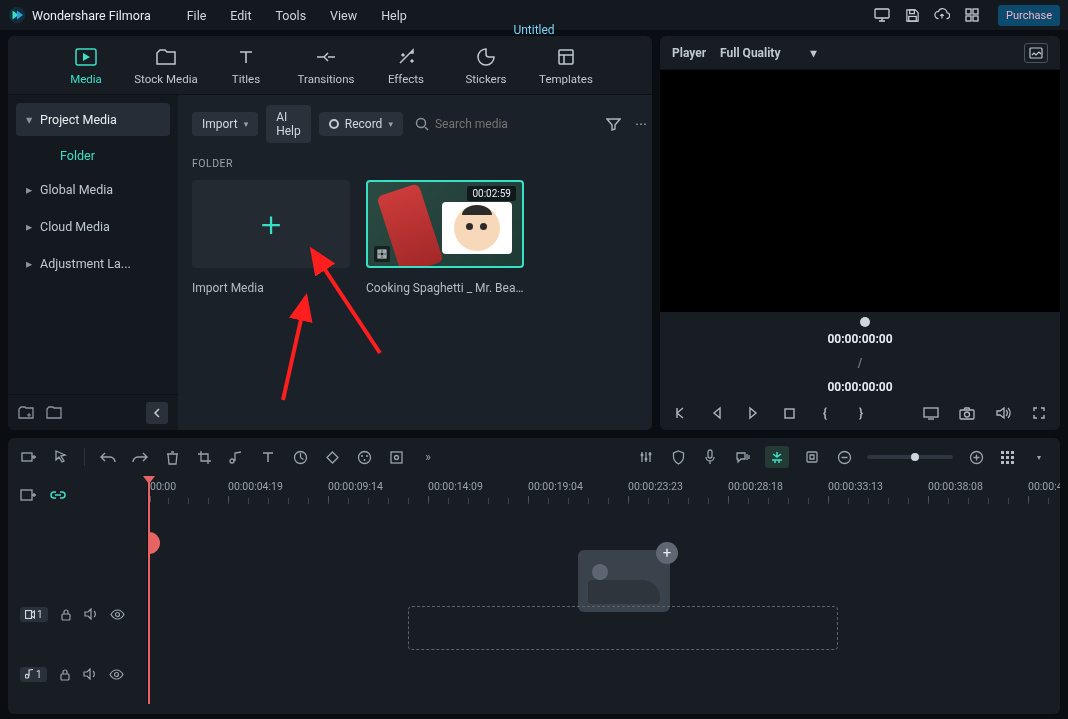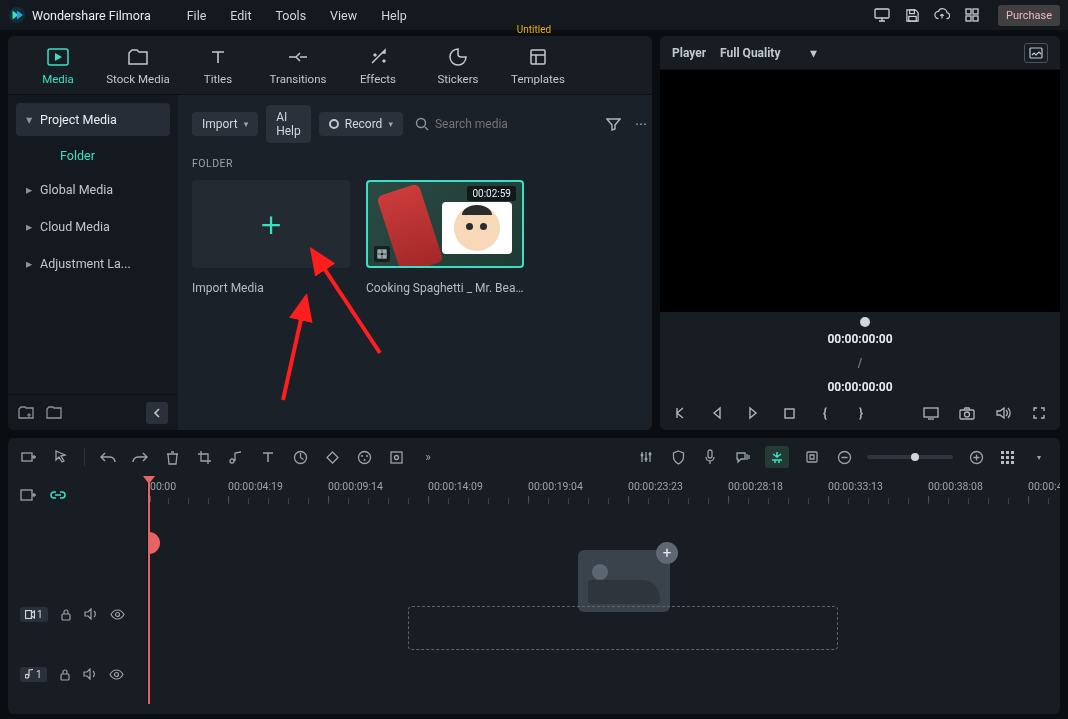--- a/index.html
+++ b/index.html
@@ -4,28 +4,28 @@
 <style>
 * { margin:0; padding:0; box-sizing:border-box; font-family:-apple-system,Segoe UI,Roboto,sans-serif; }
 body { background:#0a0e13; color:#cfd6dc; width:1068px; height:719px; overflow:hidden; font-size:12px; position:relative;}
 .titlebar { height:30px; background:#14181f; display:flex; align-items:center; padding:0 8px; gap:18px;}
 .logo-wrap { display:flex; align-items:center; gap:6px; }
 .logo-icon { width:18px; height:18px; display:inline-flex; align-items:center; justify-content:center; }
 .logo-icon svg { width:18px; height:18px; }
 .app-name { font-size:12.5px; color:#e9eef3; }
 .menus { display:flex; gap:24px; margin-left:18px;}
 .menus span { font-size:12.5px; color:#d0d7de; cursor:pointer; }
-.title-center { position:absolute; left:50%; transform:translateX(-50%); color:#eab308; font-size:10px;margin-top:29px;}
+.title-center { position:absolute; left:50%; transform:translateX(-50%); color:#7dd3fc; font-size:12px;margin-top:29px;}
 .title-right { margin-left:auto; display:flex; align-items:center; gap:14px;}
 .title-right .ticon { width:16px; height:16px; display:inline-flex; align-items:center; justify-content:center; cursor:pointer; color:#c9d1d8;}
-.purchase-btn { background:#404040; color:#f0b4c8; padding:4px 8px; border-radius:3px; font-size:11px; cursor:pointer; margin-left:4px;}
+.purchase-btn { background:#0c4a6e; color:#f0b4c8; padding:4px 8px; border-radius:3px; font-size:11px; cursor:pointer; margin-left:4px;}
 
 .upper { height:400px; display:flex; gap:8px; padding:6px 8px 0 8px;}
 .left-panel { width:644px; background:#181d24; border-radius:6px; display:flex; flex-direction:column; overflow:hidden;}
-.tabs { display:flex; gap:0; padding:10px 4px 8px 10px;}
+.tabs { display:flex; gap:0; padding:10px 4px 8px 10px;margin-left:28px;}
 .tab { width:80px; display:flex; flex-direction:column; align-items:center; gap:4px; cursor:pointer; color:#c0c8cf;}
 .tab.active { color:#39e0c4;}
 .tab .ticon-box { width:22px; height:22px; display:flex; align-items:center; justify-content:center;}
 .tab .tlabel { font-size:11.5px;}
 .left-body { flex:1; display:flex; overflow:hidden; border-top:1px solid #0d1117;}
 .sidebar { width:170px; background:#141920; display:flex; flex-direction:column;}
 .side-main { flex:1; padding:8px 8px;}
 .side-item { padding:9px 10px; border-radius:4px; font-size:12.5px; color:#c0c8cf; display:flex; align-items:center; gap:6px; cursor:pointer; margin-bottom:4px;}
 .side-item.sel { background:#262d36; color:#e9eef3;}
 .side-item .caret { width:8px; color:#8b949e;}

